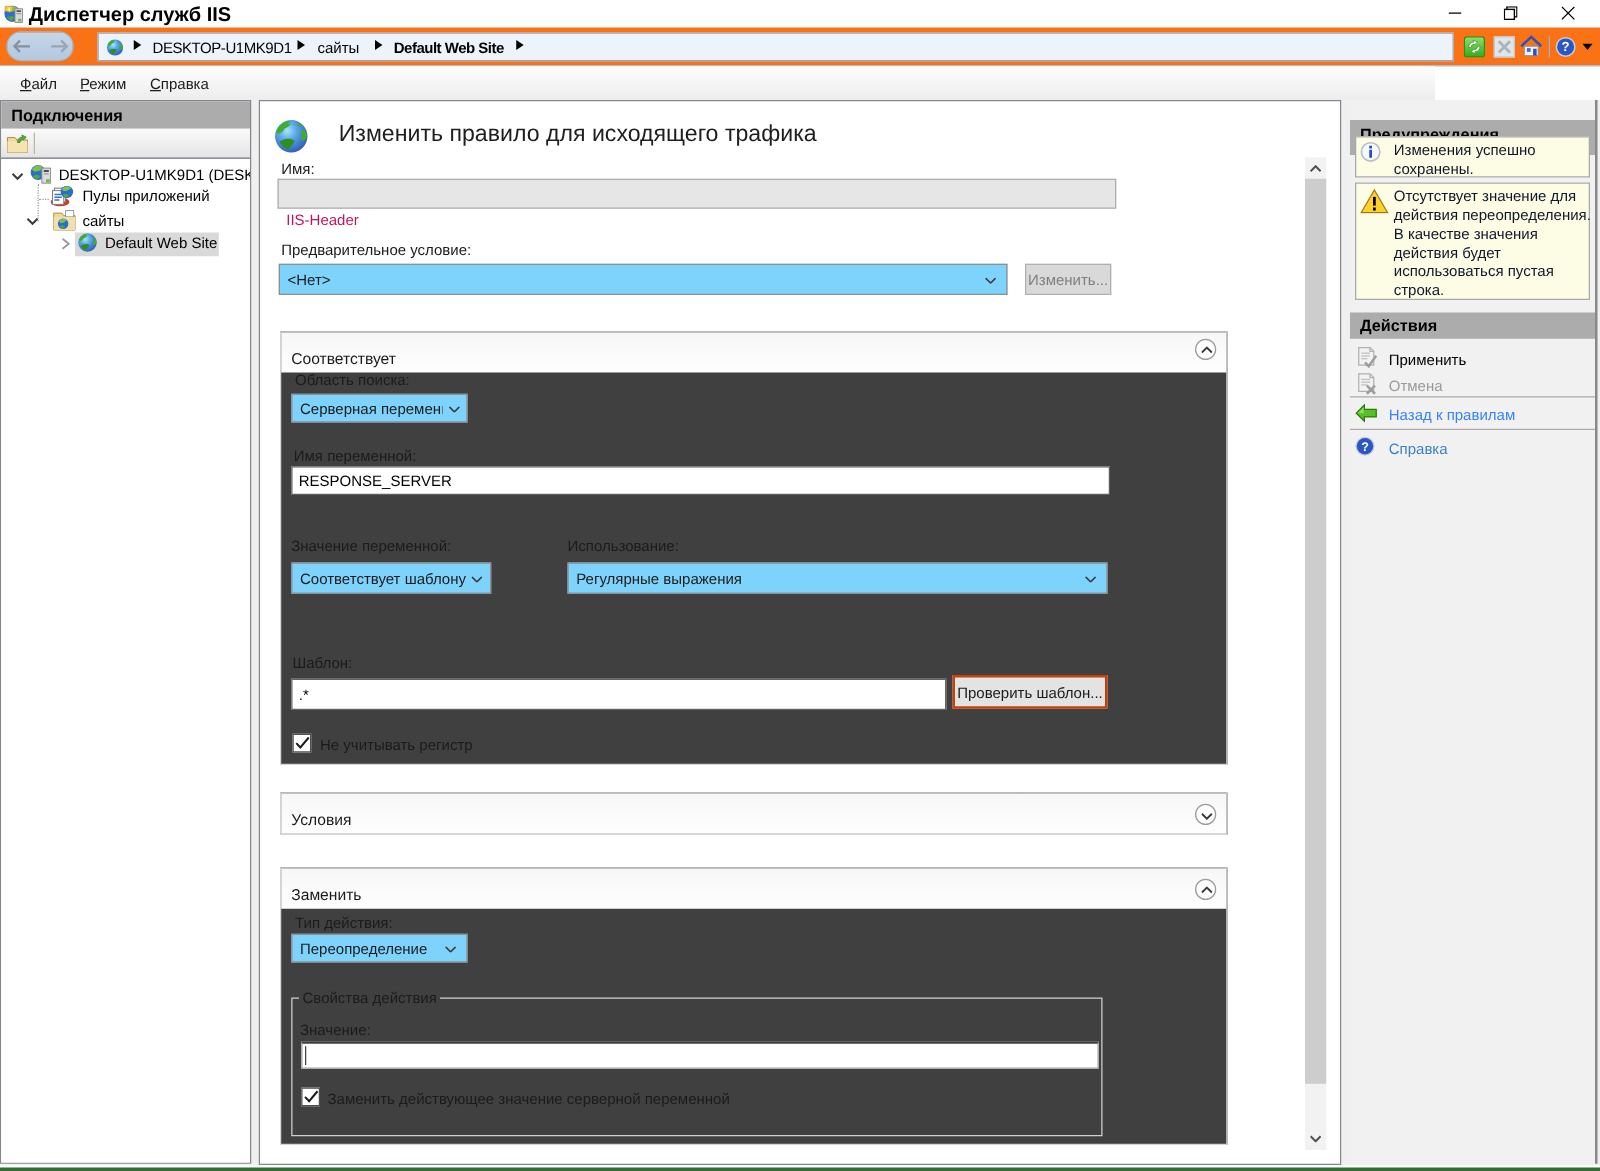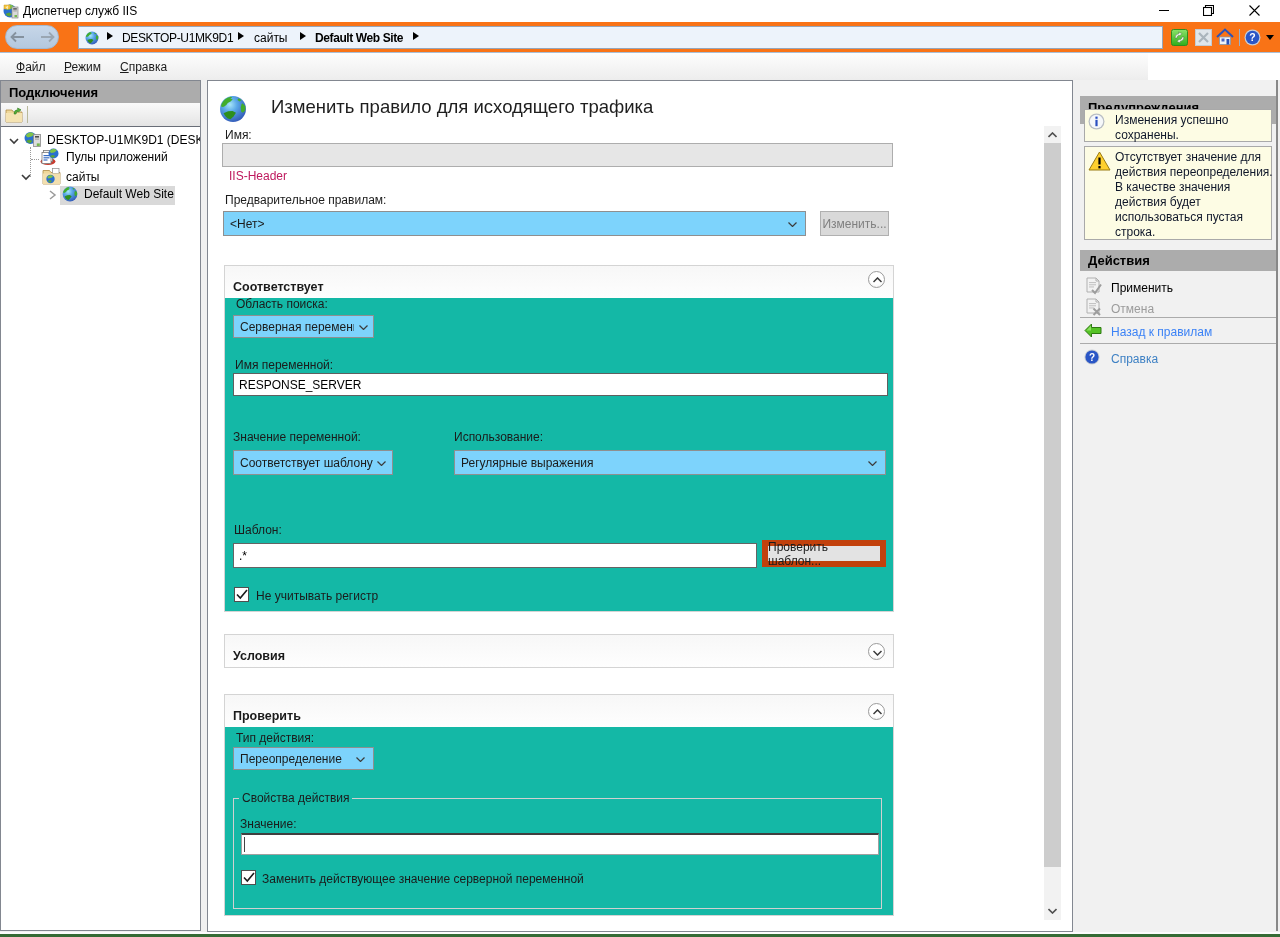--- a/index.html
+++ b/index.html
@@ -3,21 +3,21 @@
 <meta charset="utf-8">
 <style>
   * { margin:0; padding:0; box-sizing:border-box; }
   html,body { width:1280px; height:937px; overflow:hidden; }
   body { font-family:"Liberation Sans", sans-serif; background:#ffffff; position:relative; }
   .abs { position:absolute; }
   .lbl { font-size:12px; color:#1b1b1b; white-space:nowrap; }
   .combo { background:#7dd3fc; border:1px solid #8f8f8f; }
   .combo .ctext { position:absolute; left:6px; right:19px; top:0; bottom:0; display:flex; align-items:center; font-size:12px; color:#1b1b1b; white-space:nowrap; overflow:hidden; }
   .chev { position:absolute; width:9px; height:5px; }
-  .secbox { position:absolute; left:224px; width:670px; border:1px solid #d4d4d4; background:#14b8a6;font-weight:bold; }
+  .secbox { position:absolute; left:224px; width:758px; border:1px solid #d4d4d4; background:#404040; }
   .sechead { position:absolute; left:0; right:0; top:0; height:32px; background:linear-gradient(#f7f7f7,#fefefe); }
   .sechead .st { position:absolute; left:8px; top:14px; font-size:12.5px; color:#1b1b1b; }
   .circbtn { position:absolute; width:17px; height:17px; border-radius:50%; border:1px solid #9b9b9b; background:radial-gradient(circle at 50% 35%, #ffffff 55%, #ececec); }
   .yellowbox { position:absolute; left:1084px; width:188px; background:#fdfce4; border:1px solid #a9a9a9; }
   .ytext { position:absolute; left:30px; top:3px; font-size:12px; line-height:15px; color:#0f172a; white-space:nowrap; }
   .panelhead { position:absolute; left:0; right:0; background:#acacac; color:#000; font-weight:bold; font-size:13px; }
   .acttext { font-size:12px; white-space:nowrap; }
 </style>
 </head>
 <body>
@@ -27,21 +27,21 @@
     <circle cx="7" cy="8" r="6.5" fill="#2a6fd0"></circle>
     <path d="M2 5 Q4 2 7 1.6 Q10 2 11 4 L8 6 L4 7 Z" fill="#7ec24a"></path>
     <path d="M2.5 11 L6 9.5 L9 11 L6.5 13.5 Q4 13 2.5 11 Z" fill="#5aa436"></path>
     <path d="M1 2 h6 v4 h-6 z" fill="#f4c63f" stroke="#c89a28" stroke-width="0.5"></path>
     <path d="M2.5 4.5 L5 2.5 L5 6.5 Z" fill="#fff" opacity="0.6"></path>
     <rect x="9" y="4" width="6" height="11" fill="#d9d9d9" stroke="#8a8a8a" stroke-width="0.7"></rect>
     <rect x="10.2" y="5.2" width="3.6" height="1.4" fill="#505050"></rect>
     <rect x="10.2" y="7.4" width="3.6" height="1" fill="#9a9a9a"></rect>
     <rect x="11.5" y="12" width="2.5" height="2.2" fill="#76b84e"></rect>
   </svg>
-  <div class="abs" style="left:23px;top:4px;font-size:12px;color:#000;">Диспетчер служб IIS</div>
+  <div class="abs" style="left:23px;top:4px;font-size:16px;color:#000;font-weight:bold;">Диспетчер служб IIS</div>
 
   <div class="abs" style="left:1159px;top:10px;width:10px;height:1.4px;background:#000;"></div>
   <svg class="abs" style="left:1203px;top:5px" width="11" height="11" viewBox="0 0 11 11">
     <rect x="0.5" y="2.5" width="8" height="8" fill="none" stroke="#000" stroke-width="1.1"></rect>
     <path d="M2.5 2.5 V0.5 H10.5 V8.5 H8.5" fill="none" stroke="#000" stroke-width="1.1"></path>
   </svg>
   <svg class="abs" style="left:1249px;top:5px" width="11" height="11" viewBox="0 0 11 11">
     <path d="M0.5 0.5 L10.5 10.5 M10.5 0.5 L0.5 10.5" stroke="#000" stroke-width="1.1"></path>
   </svg>
 </div>
@@ -215,21 +215,21 @@
     <path d="M2.6 10.4 L5.2 9.3 L7.7 9.1 L9.7 10.2 L8.4 12.1 L6.6 13.9 L5 13.4 Q3.4 12.3 2.6 10.4 Z" fill="#2e8f1e"></path>
     <path d="M11.2 1.9 l1.7 0.9 -1.1 0.9 -1.3 -0.9 z" fill="#42ad2c"></path>
 </svg>
 <div class="abs" style="left:271px;top:96px;font-size:18.5px;color:#1e1e1e;">Изменить правило для исходящего трафика</div>
 
 <div class="abs lbl" style="left:225px;top:128px;">Имя:</div>
 <div class="abs" style="left:222px;top:143px;width:671px;height:24px;background:#e6e6e6;border:1px solid #adadad;">
   <div class="abs" style="left:6px;top:4px;font-size:12px;color:#be185d;margin-top:21px;">IIS-Header</div>
 </div>
 
-<div class="abs lbl" style="left:225px;top:193px;">Предварительное правилам:</div>
+<div class="abs lbl" style="left:225px;top:193px;">Предварительное условие:</div>
 <div class="abs combo" style="left:223px;top:211px;width:583px;height:25px;">
   <div class="ctext">&lt;Нет&gt;</div>
   <svg class="chev" style="right:8px;top:10px" viewBox="0 0 9 5">
       <path d="M0.5 0.5 L4.5 4.5 L8.5 0.5" fill="none" stroke="#3c3c3c" stroke-width="1.2"></path>
     </svg>
 </div>
 <div class="abs" style="left:820px;top:211px;width:69px;height:25px;background:#d9d9d9;border:1px solid #b0b0b0;display:flex;align-items:center;justify-content:center;font-size:12px;color:#7f7f7f;">Изменить...</div>
 
 <div class="secbox" style="top:265px;height:347px;">
   <div class="sechead">
@@ -263,41 +263,41 @@
 <div class="abs combo" style="left:454px;top:450px;width:432px;height:25px;">
   <div class="ctext">Регулярные выражения</div>
   <svg class="chev" style="right:8px;top:10px" viewBox="0 0 9 5">
       <path d="M0.5 0.5 L4.5 4.5 L8.5 0.5" fill="none" stroke="#3c3c3c" stroke-width="1.2"></path>
     </svg>
 </div>
 <div class="abs lbl" style="left:234px;top:523px;">Шаблон:</div>
 <div class="abs" style="left:233px;top:543px;width:524px;height:25px;background:#fff;border:1px solid #646464;">
   <div class="abs" style="left:5px;top:5px;font-size:12px;color:#000;">.*</div>
 </div>
-<div class="abs" style="left:762px;top:540px;width:124px;height:27px;background:#e3e3e3;border:6px solid #c2410c;display:flex;align-items:center;justify-content:center;font-size:12px;color:#1b1b1b;">Проверить шаблон...</div>
+<div class="abs" style="left:762px;top:540px;width:124px;height:27px;background:#e3e3e3;border:2px solid #c2410c;display:flex;align-items:center;justify-content:center;font-size:12px;color:#1b1b1b;">Проверить шаблон...</div>
 <div class="abs" style="left:234px;top:587px;width:15px;height:15px;background:#fff;border:1px solid #4f4f4f;"></div>
 <svg class="abs" style="left:236px;top:589px" width="12" height="11" viewBox="0 0 12 11">
     <path d="M1 5.5 L4.3 9 L11 1" fill="none" stroke="#1b1b1b" stroke-width="1.6"></path>
   </svg>
 <div class="abs lbl" style="left:256px;top:589px;">Не учитывать регистр</div>
 
 <div class="secbox" style="top:634px;height:34px;">
   <div class="sechead" style="height:32px;">
       <div class="st">Условия</div>
     </div>
   <div class="circbtn" style="right:8px;top:8px;">
       <svg class="abs" style="left:4px;top:6px" width="9" height="6" viewBox="0 0 9 6">
         <path d="M0.5 1 L4.5 5 L8.5 1" fill="none" stroke="#3a3a3a" stroke-width="1.5"></path>
       </svg>
     </div>
 </div>
 
 <div class="secbox" style="top:694px;height:222px;">
   <div class="sechead">
-      <div class="st">Проверить</div>
+      <div class="st">Заменить</div>
     </div>
   <div class="circbtn" style="right:8px;top:8px;">
       <svg class="abs" style="left:4px;top:5px" width="9" height="6" viewBox="0 0 9 6">
         <path d="M0.5 5 L4.5 1 L8.5 5" fill="none" stroke="#3a3a3a" stroke-width="1.5"></path>
       </svg>
     </div>
 </div>
 <div class="abs lbl" style="left:236px;top:731px;">Тип действия:</div>
 <div class="abs combo" style="left:233px;top:747px;width:141px;height:23px;">
   <div class="ctext">Переопределение</div>

